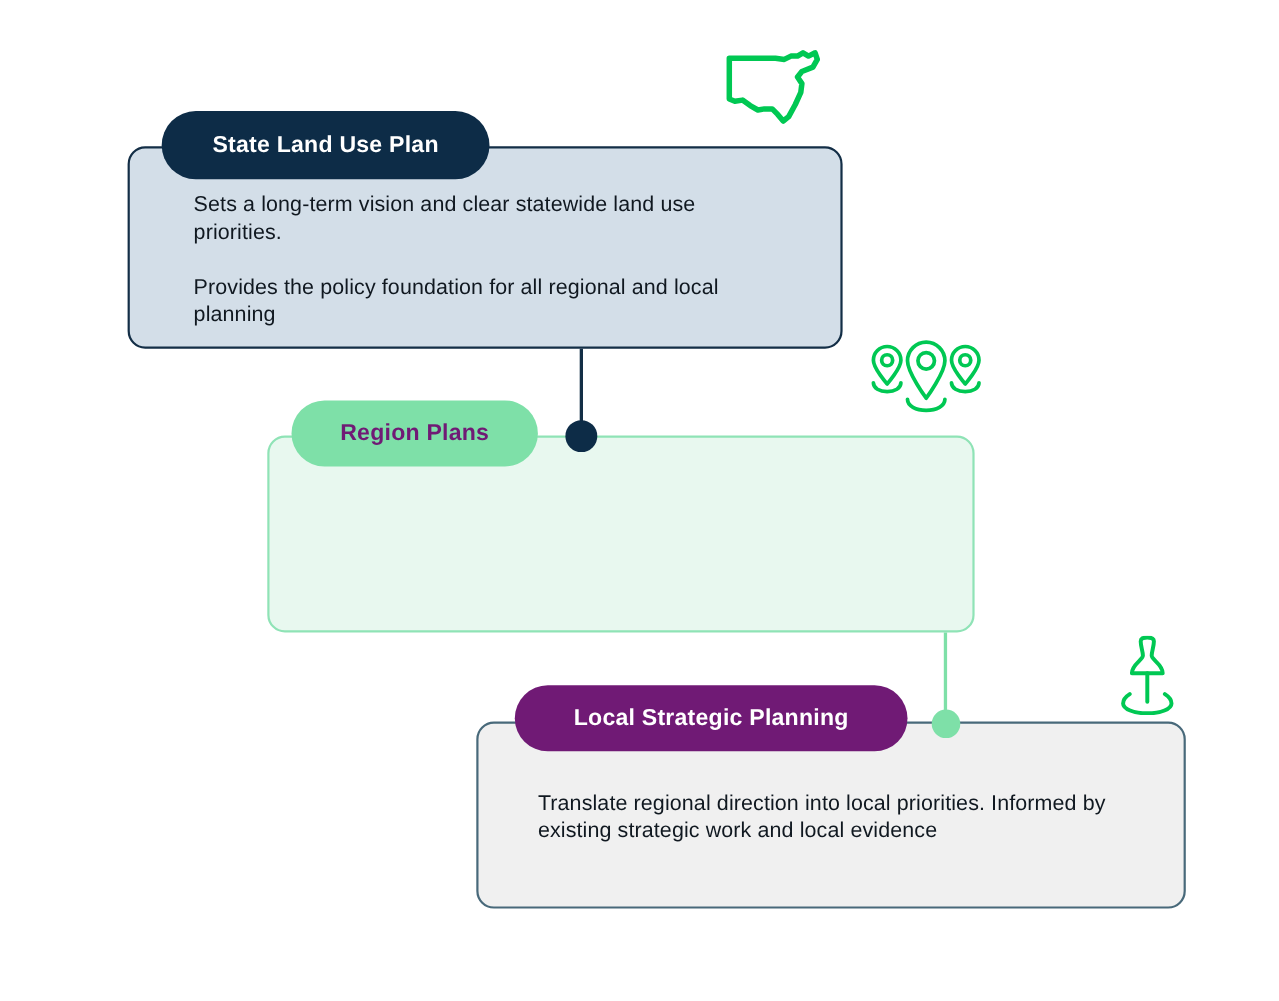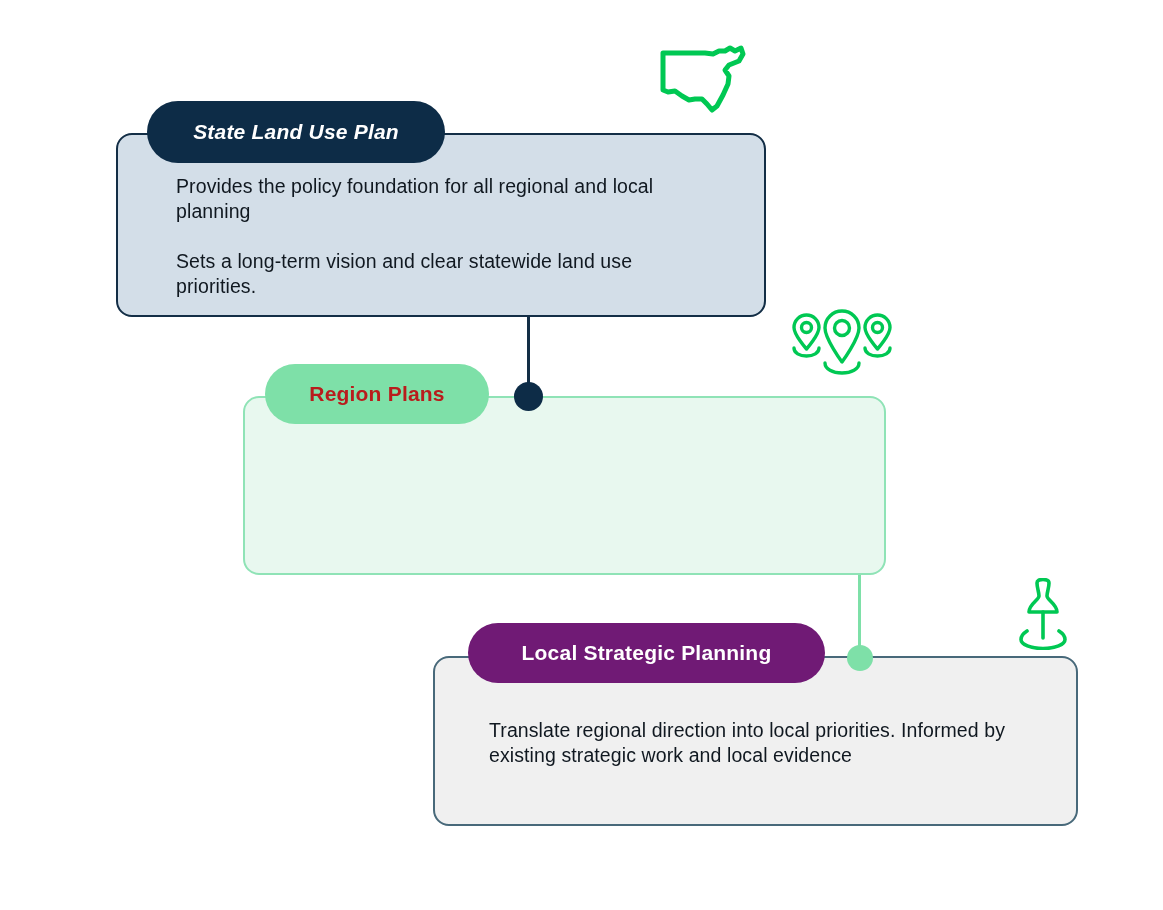--- a/index.html
+++ b/index.html
@@ -82,21 +82,20 @@
     background: #d3dee8;
     border: 2px solid #132e46;
   }
   #pill-state {
     left: 147px;
     top: 101px;
     width: 298px;
     height: 62px;
     background: #0d2c47;
     color: #ffffff;
-    font-style: italic;
   }
   #text-state {
     left: 176px;
     top: 174px;
     width: 530px;
   }
 
   
   #card-region {
     left: 243px;
@@ -105,21 +104,21 @@
     height: 179px;
     background: #e8f8ef;
     border: 2px solid #8fe3b6;
   }
   #pill-region {
     left: 265px;
     top: 364px;
     width: 224px;
     height: 60px;
     background: #7ee0a8;
-    color: #b91c1c;
+    color: #701a75;
   }
   #text-region {
     left: 296px;
     top: 449px;
     width: 540px;
   }
 
   
   #card-local {
     left: 433px;
@@ -191,22 +190,22 @@
   <div class="connector-line" id="connector-region-local-line"></div>
   <div class="connector-dot" id="connector-region-local-dot"></div>
 
   <div class="card" id="card-state"></div>
 
   <div class="pill" id="pill-state">
     <span>State Land Use Plan</span>
   </div>
 
   <div class="card-body-text" id="text-state">
+    <p>Sets a long-term vision and clear statewide land use priorities.</p>
     <p>Provides the policy foundation for all regional and local planning</p>
-    <p>Sets a long-term vision and clear statewide land use priorities.</p>
   </div>
 
   <div class="icon" id="icon-nsw-map">
     <svg viewBox="0 0 98 78" width="98" height="78" fill="none" stroke="#00c853" stroke-width="5" stroke-linejoin="round" stroke-linecap="round">
       <path d="M8 15 L8 52 L13 54 L20 53 L27 58 L34 62 L40 61 L47 61 L52 66 L57 72
                L62 68 L68 57 L73 46 L74 38 L70 32 L74 27 L84 23 L88 16 L86 10
                L80 13 L75 10 L70 13 L64 13 L58 16 L50 15 L40 15 Z"></path>
     </svg>
   </div>
 

